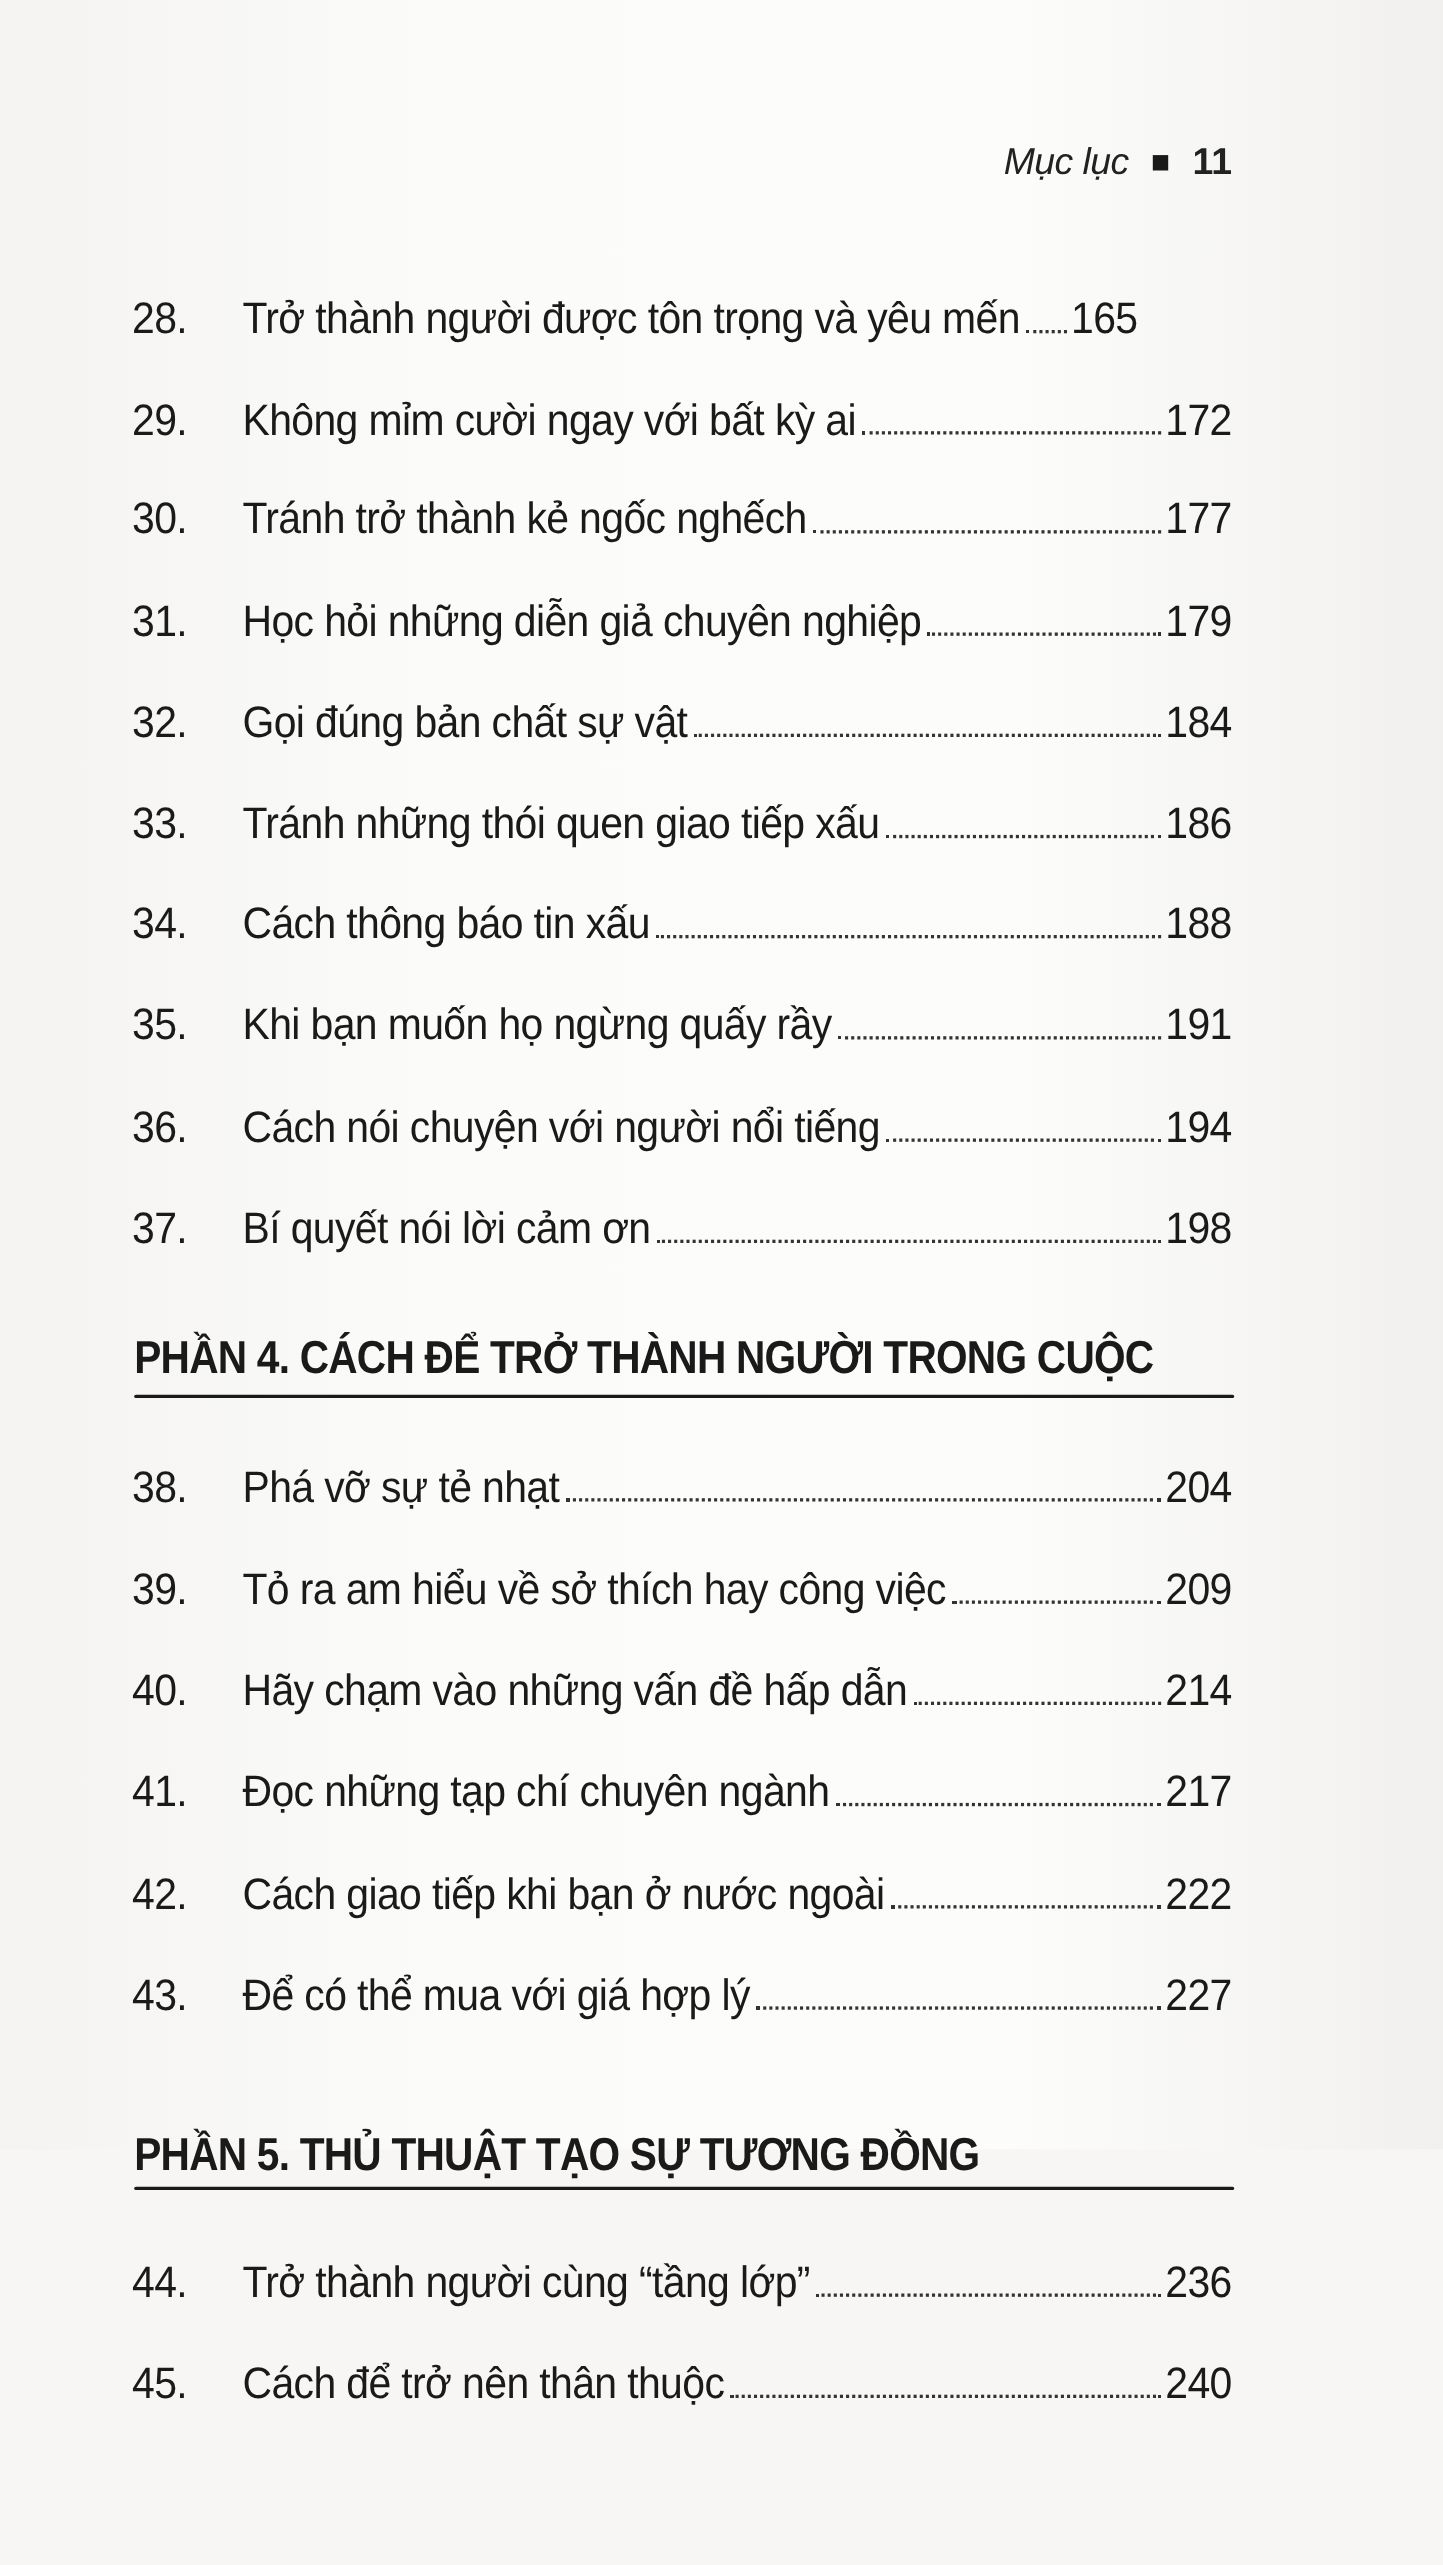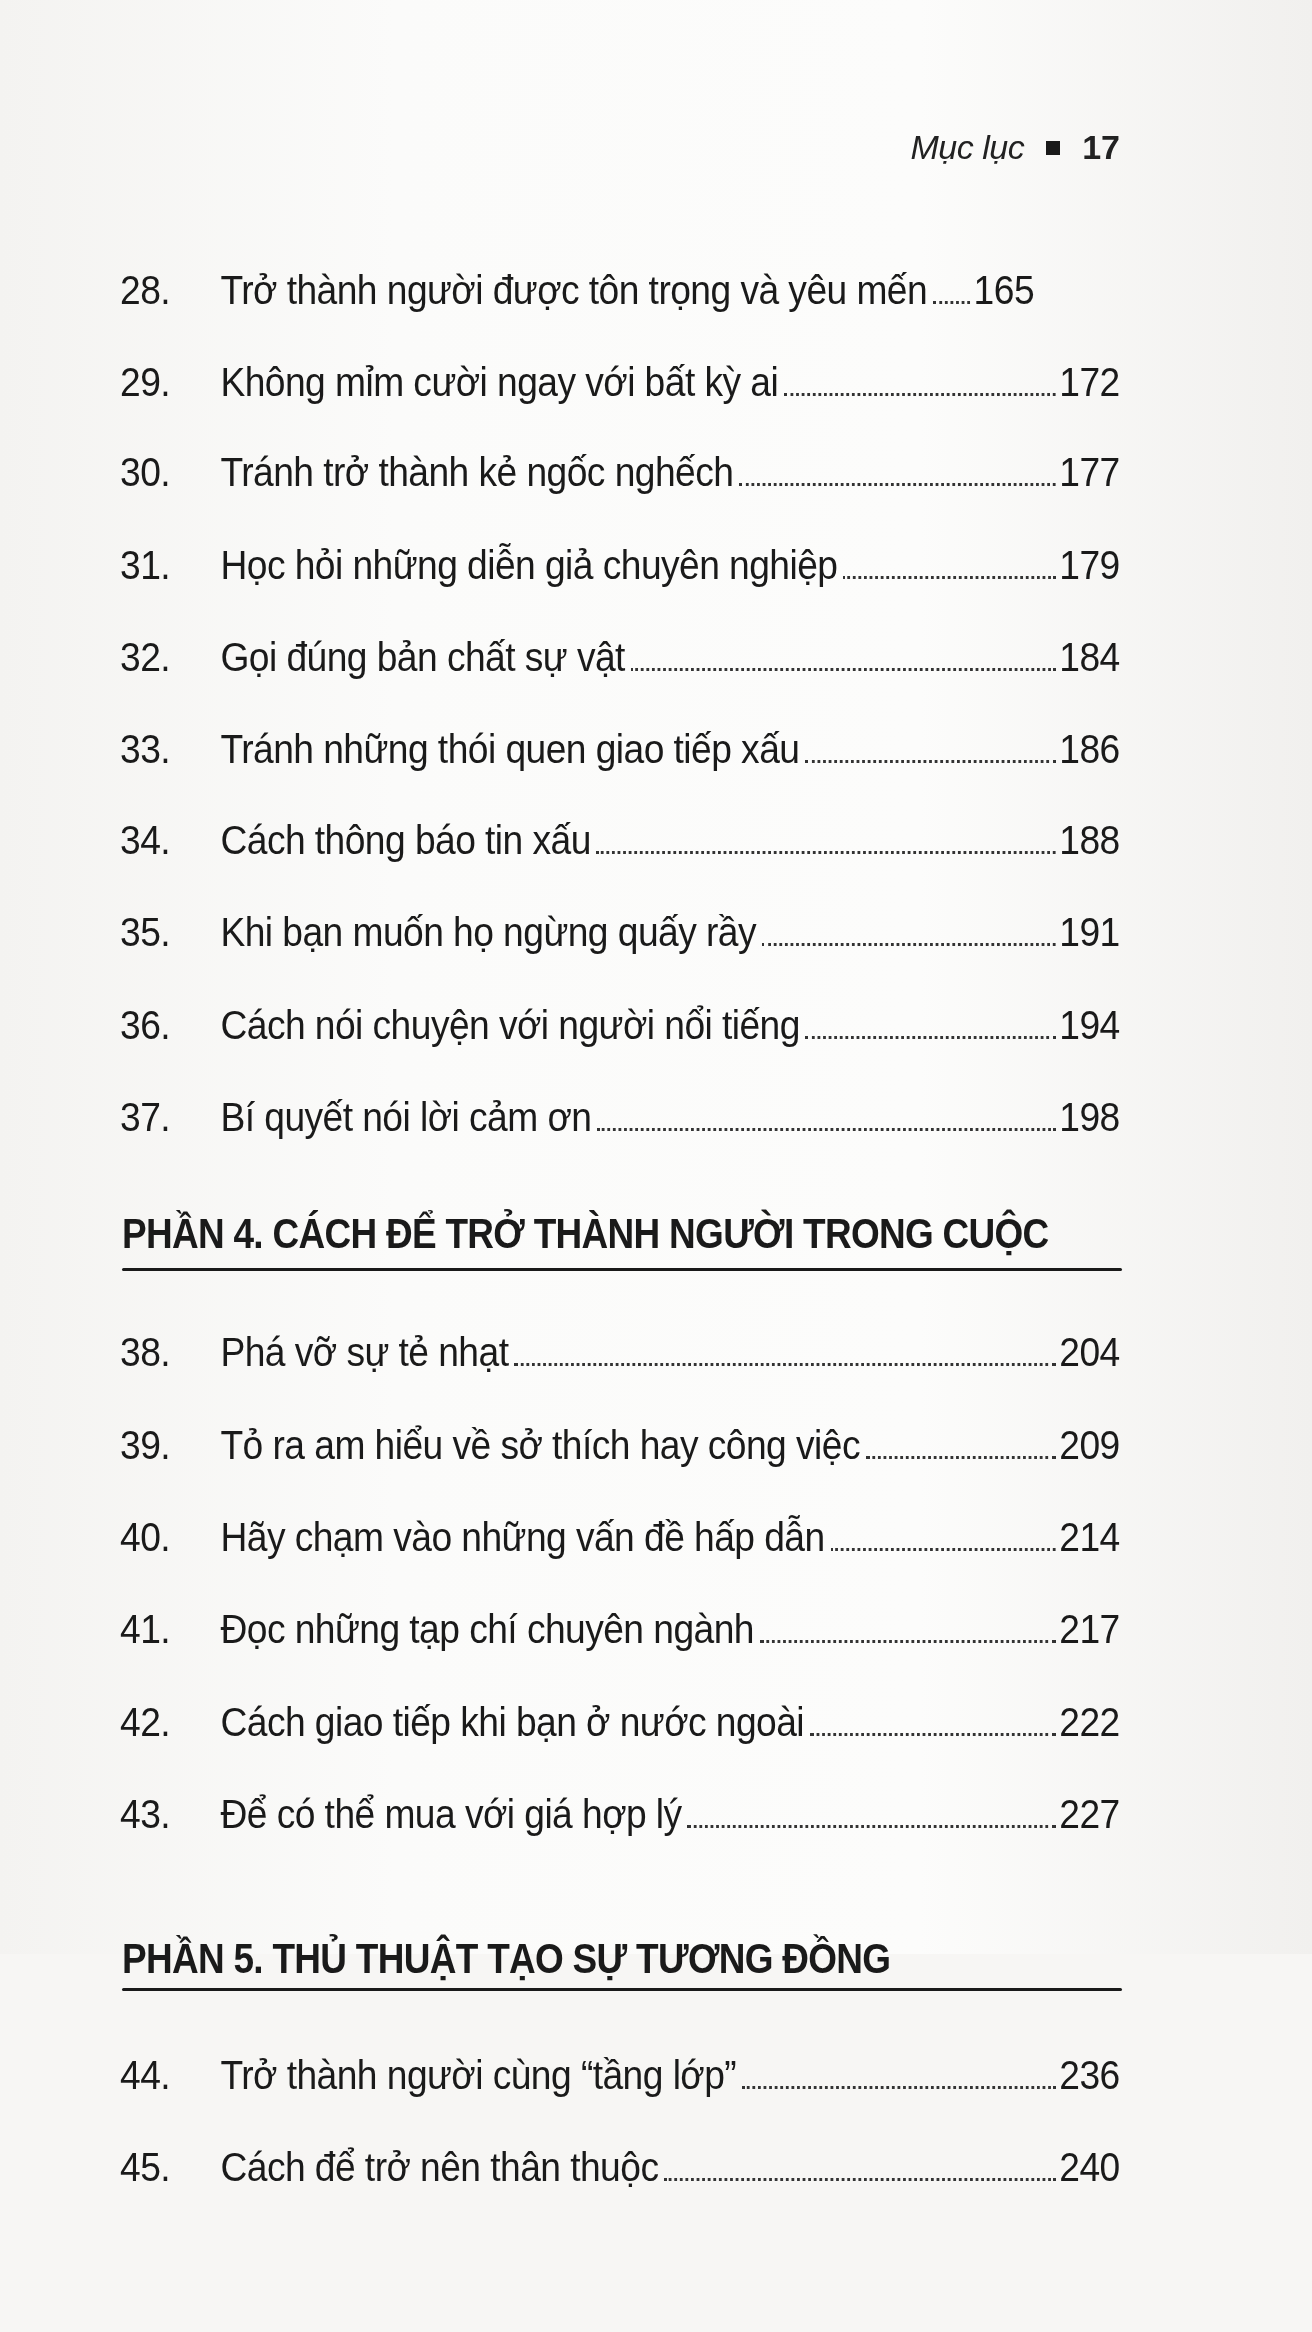--- a/index.html
+++ b/index.html
@@ -95,21 +95,21 @@
   }
 </style>
 </head>
 <body>
 
 <div class="page">
 
   <div class="running-head">
     <span class="title">Mục lục</span>
     <span class="square"></span>
-    <span class="pageno">17</span>
+    <span class="pageno">11</span>
   </div>
 
   <div class="toc-entry" style="top:268px">
     <span class="num">28.</span>
     <span class="label">Trở thành người được tôn trọng và yêu mến</span>
     <span class="leader" style="flex:0 0 40px"></span>
     <span class="page-ref">165</span>
   </div>
   <div class="toc-entry" style="top:360px">
     <span class="num">29.</span>

